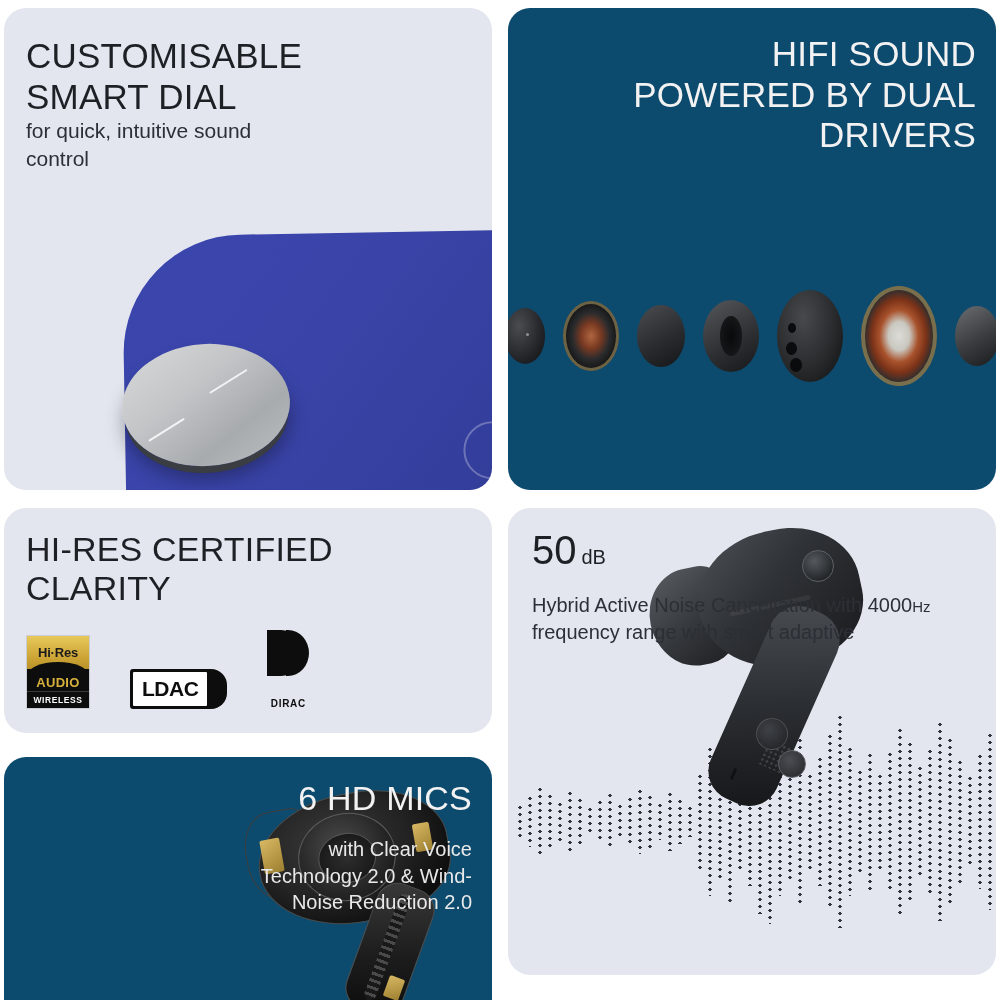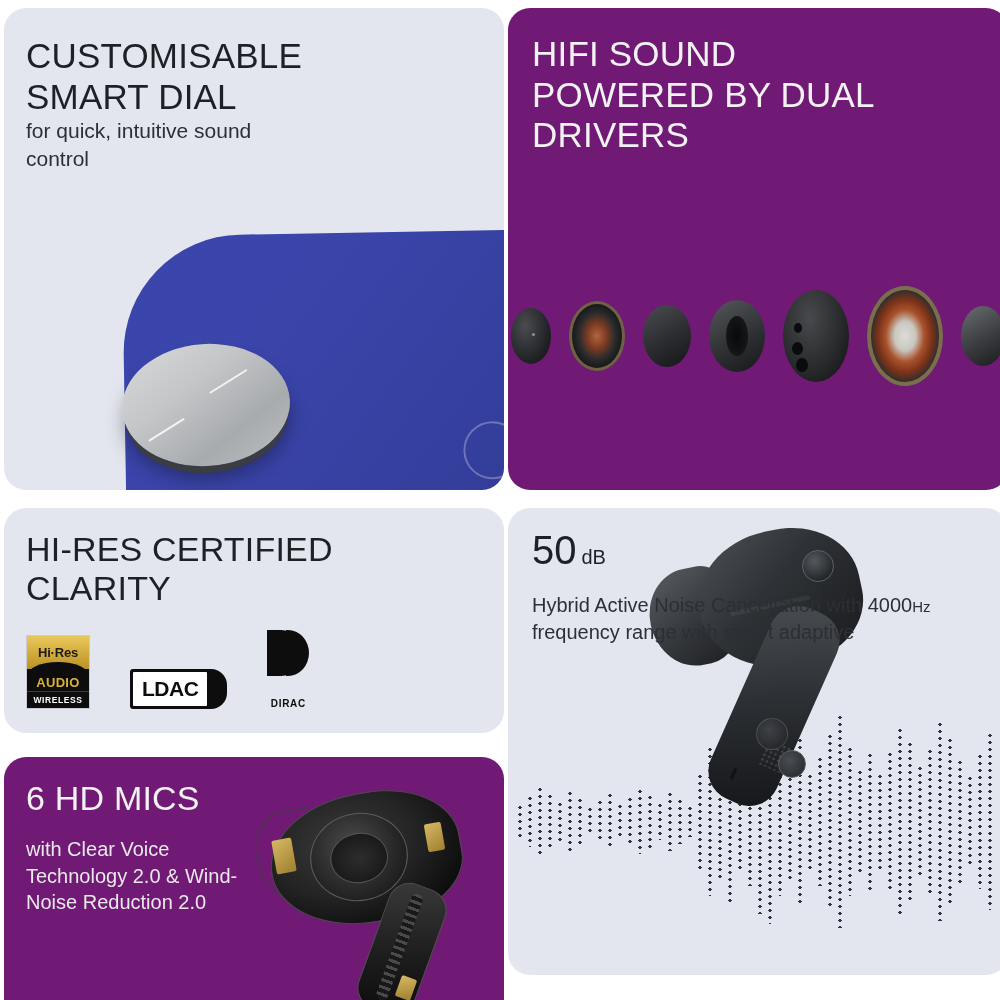--- a/index.html
+++ b/index.html
@@ -3,23 +3,23 @@
 <meta charset="utf-8">
 <style>
   html,body{margin:0;padding:0;}
   body{
     width:1000px;height:1000px;background:#ffffff;
     font-family:"Liberation Sans","DejaVu Sans",sans-serif;
     overflow:hidden;position:relative;
   }
   .grid{position:absolute;inset:0;}
 
-  .panel{position:absolute;border-radius:22px;overflow:hidden;padding-left:12px;}
+  .panel{position:absolute;border-radius:22px;overflow:hidden;}
   .light{background:#e3e6ee;}
-  .dark{background:#701a75;}
+  .dark{background:#0c4a6e;text-align:right;}
 
   .h1{
     font-size:35px;line-height:1.16;letter-spacing:.2px;
     font-weight:400;color:#1d2024;margin:0;white-space:pre-line;
   }
   .dark .h1{color:#f2f2f2;}
   .sub{
     font-size:20px;line-height:1.32;font-weight:400;color:#2c3036;
     margin:0;white-space:pre-line;
   }

